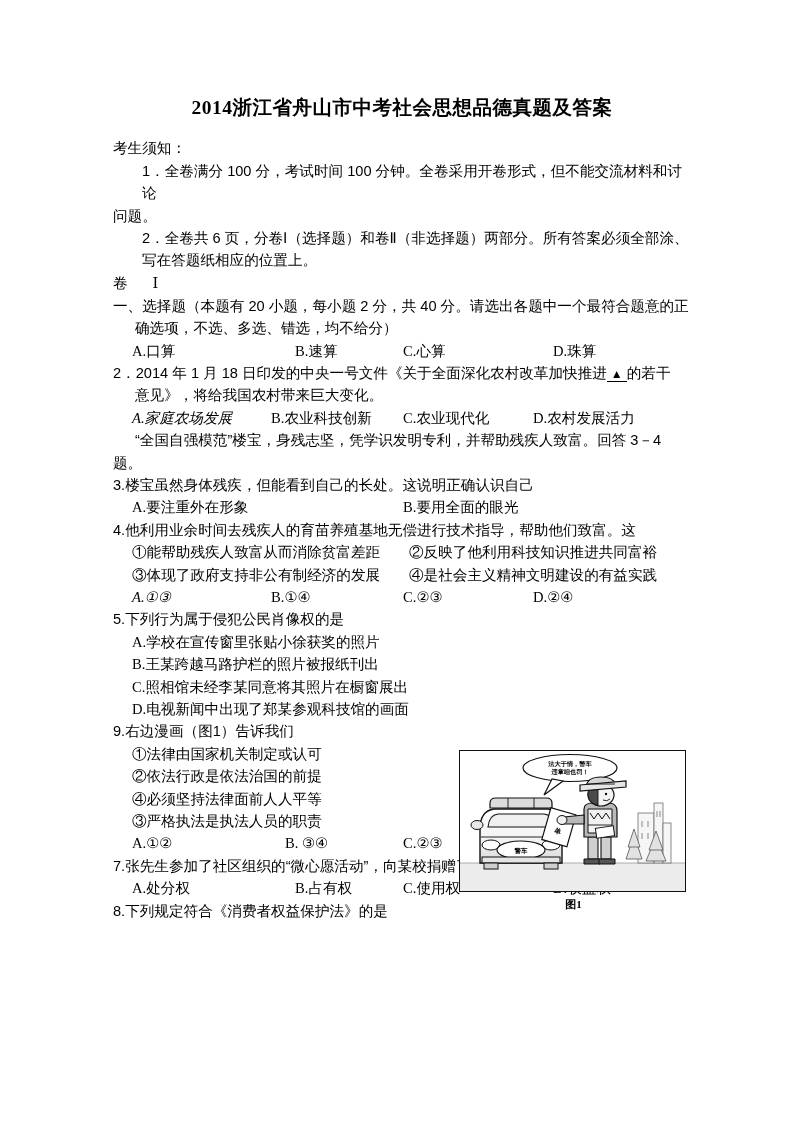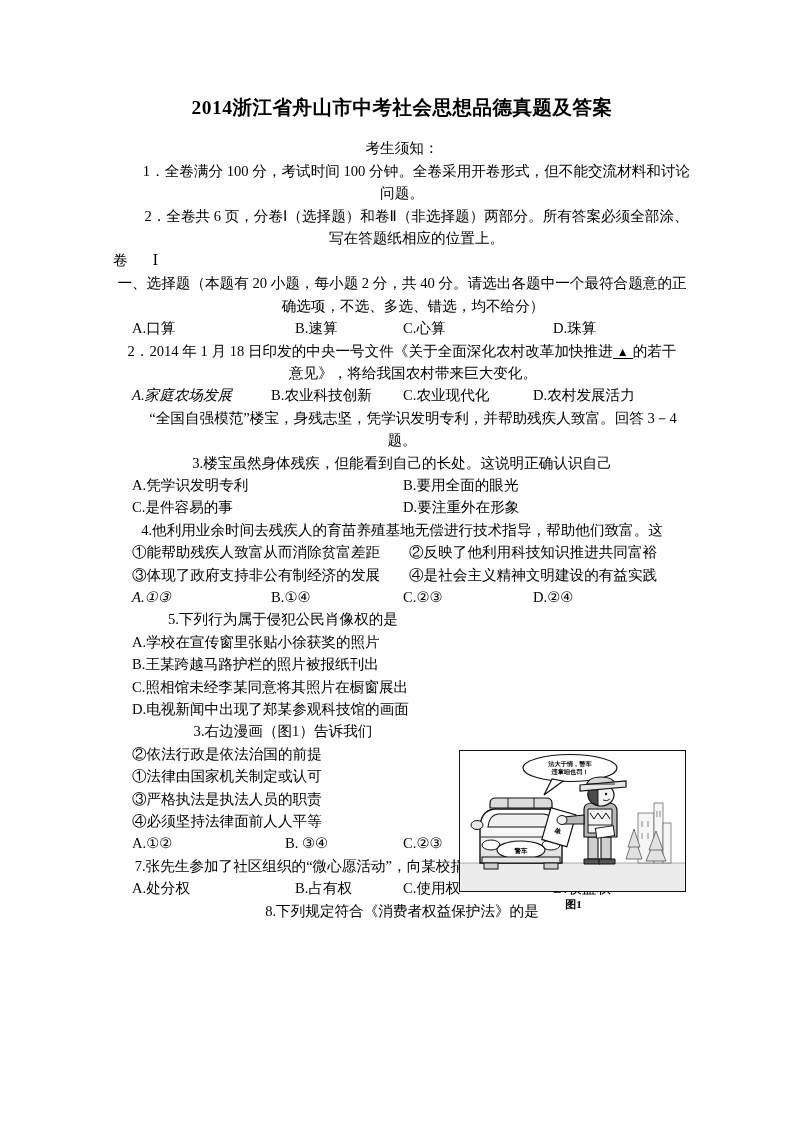--- a/index.html
+++ b/index.html
@@ -35,22 +35,21 @@
     letter-spacing: 0.5px;
     margin: 0 0 18px 0;
     line-height: 1.2;
     font-family: "Liberation Serif", "DejaVu Serif", serif;
   }
   .ln {
     font-size: 14.6px;
     line-height: 22.4px;
     margin: 0;
     white-space: pre-wrap;
-    font-family: Liberation Serif, serif;
-    text-align: center;
+    font-family: Liberation Sans, sans-serif;
   }
   .ind-0 { text-indent: 0; }
   .notice-item {
     padding-left: 29px;
     text-indent: 0px;
   }
   .center-juan {
     text-align: left;
     font-size: 14.6px;
     line-height: 23px;
@@ -180,26 +179,22 @@
       <span class="oB">B.农业科技创新</span>
       <span class="oC">C.农业现代化</span>
       <span class="oD">D.农村发展活力</span>
     </div>
 
     <div class="ln" style="padding-left:22px;">“全国自强模范”楼宝，身残志坚，凭学识发明专利，并帮助残疾人致富。回答 3－4</div>
     <div class="ln ind-0">题。</div>
 
     <div class="ln ind-0">3.楼宝虽然身体残疾，但能看到自己的长处。这说明正确认识自己</div>
     <div class="two-col">
-      <span class="c1">A.凭学识发明专利</span>
+      <span class="c1">A.要注重外在形象</span>
       <span class="c2">B.要用全面的眼光</span>
-    </div>
-    <div class="two-col">
-      <span class="c1">C.是件容易的事</span>
-      <span class="c2">D.要注重外在形象</span>
     </div>
 
     <div class="ln ind-0">4.他利用业余时间去残疾人的育苗养殖基地无偿进行技术指导，帮助他们致富。这</div>
     <div class="two-col q4">
       <span class="c1">①能帮助残疾人致富从而消除贫富差距</span>
       <span class="c2">②反映了他利用科技知识推进共同富裕</span>
     </div>
     <div class="two-col q4">
       <span class="c1">③体现了政府支持非公有制经济的发展</span>
       <span class="c2">④是社会主义精神文明建设的有益实践</span>
@@ -210,25 +205,25 @@
       <span class="oC">C.②③</span>
       <span class="oD">D.②④</span>
     </div>
 
     <div class="ln ind-0 narrow">5.下列行为属于侵犯公民肖像权的是</div>
     <div class="sub-line narrow">A.学校在宣传窗里张贴小徐获奖的照片</div>
     <div class="sub-line narrow">B.王某跨越马路护栏的照片被报纸刊出</div>
     <div class="sub-line narrow">C.照相馆未经李某同意将其照片在橱窗展出</div>
     <div class="sub-line narrow">D.电视新闻中出现了郑某参观科技馆的画面</div>
 
-    <div class="ln ind-0 narrow">3.右边漫画（图1）告诉我们</div>
+    <div class="ln ind-0 narrow">9.右边漫画（图1）告诉我们</div>
+    <div class="sub-line narrow">①法律由国家机关制定或认可</div>
     <div class="sub-line narrow">②依法行政是依法治国的前提</div>
-    <div class="sub-line narrow">①法律由国家机关制定或认可</div>
+    <div class="sub-line narrow">④必须坚持法律面前人人平等</div>
     <div class="sub-line narrow">③严格执法是执法人员的职责</div>
-    <div class="sub-line narrow">④必须坚持法律面前人人平等</div>
     <div class="opts opts-q6">
       <span class="oA">A.①②</span>
       <span class="oB">B. ③④</span>
       <span class="oC">C.②③</span>
       <span class="oD">D.①④</span>
     </div>
 
     <div class="ln ind-0">7.张先生参加了社区组织的“微心愿活动”，向某校捐赠了一批书籍。他对财产行使了</div>
     <div class="opts">
       <span class="oA">A.处分权</span>

